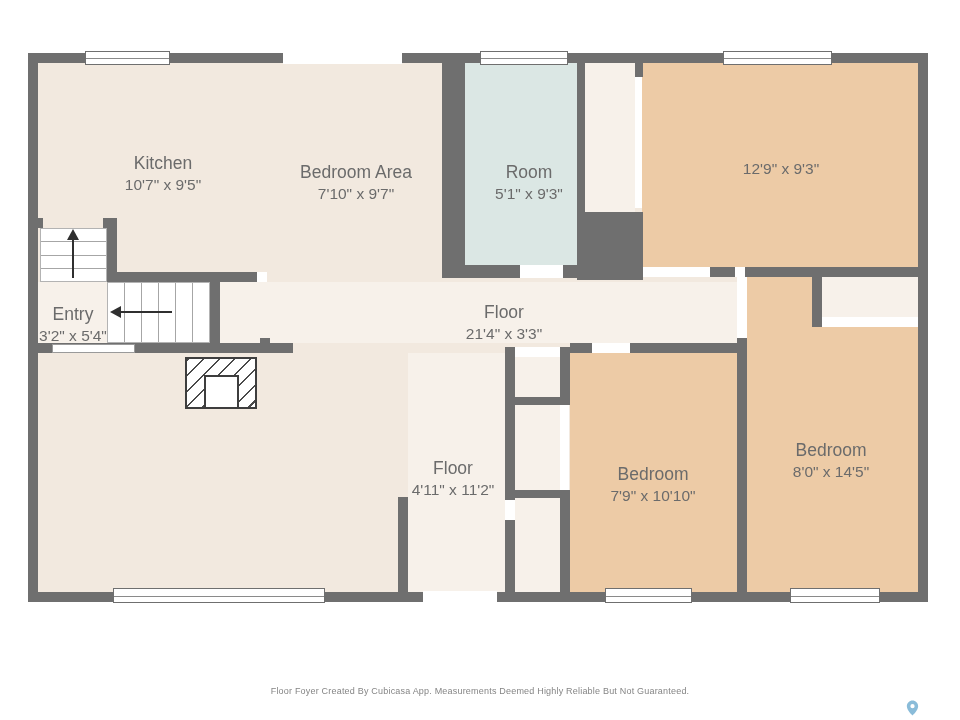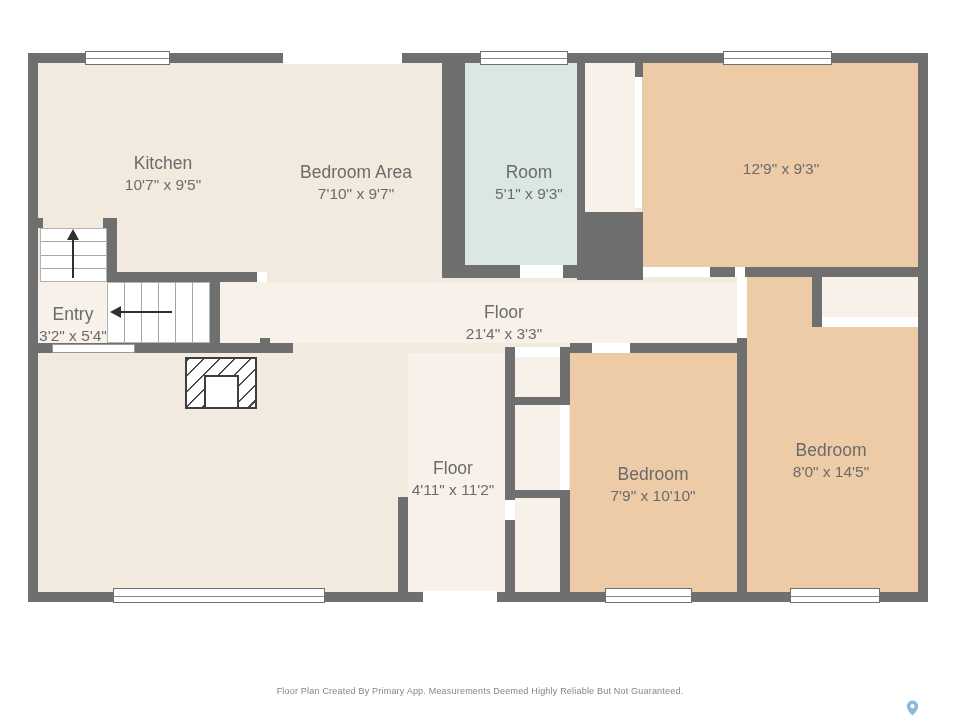--- a/index.html
+++ b/index.html
@@ -142,19 +142,19 @@
   </div>
   <div class="room-label" style="left:653px;top:463px;">
     <div class="room-name">Bedroom</div>
     <div class="room-dims">7'9" x 10'10"</div>
   </div>
   <div class="room-label" style="left:831px;top:439px;">
     <div class="room-name">Bedroom</div>
     <div class="room-dims">8'0" x 14'5"</div>
   </div>
 
-  <div id="footer">Floor Plan Created By Primary App. Measurements Deemed Highly Reliable But Not Guaranteed.</div>
+  <div id="footer">Floor Foyer Created By Cubicasa App. Measurements Deemed Highly Reliable But Not Guaranteed.</div>
 
   <svg id="logo" viewBox="0 0 24 24">
     <path fill="#8abcd9" d="M12 1.5C7.6 1.5 4 5.1 4 9.5c0 6 8 13 8 13s8-7 8-13c0-4.4-3.6-8-8-8zm0 11a3 3 0 1 1 0-6 3 3 0 0 1 0 6z"></path>
   </svg>
 
 </div>
 
 </body></html>

